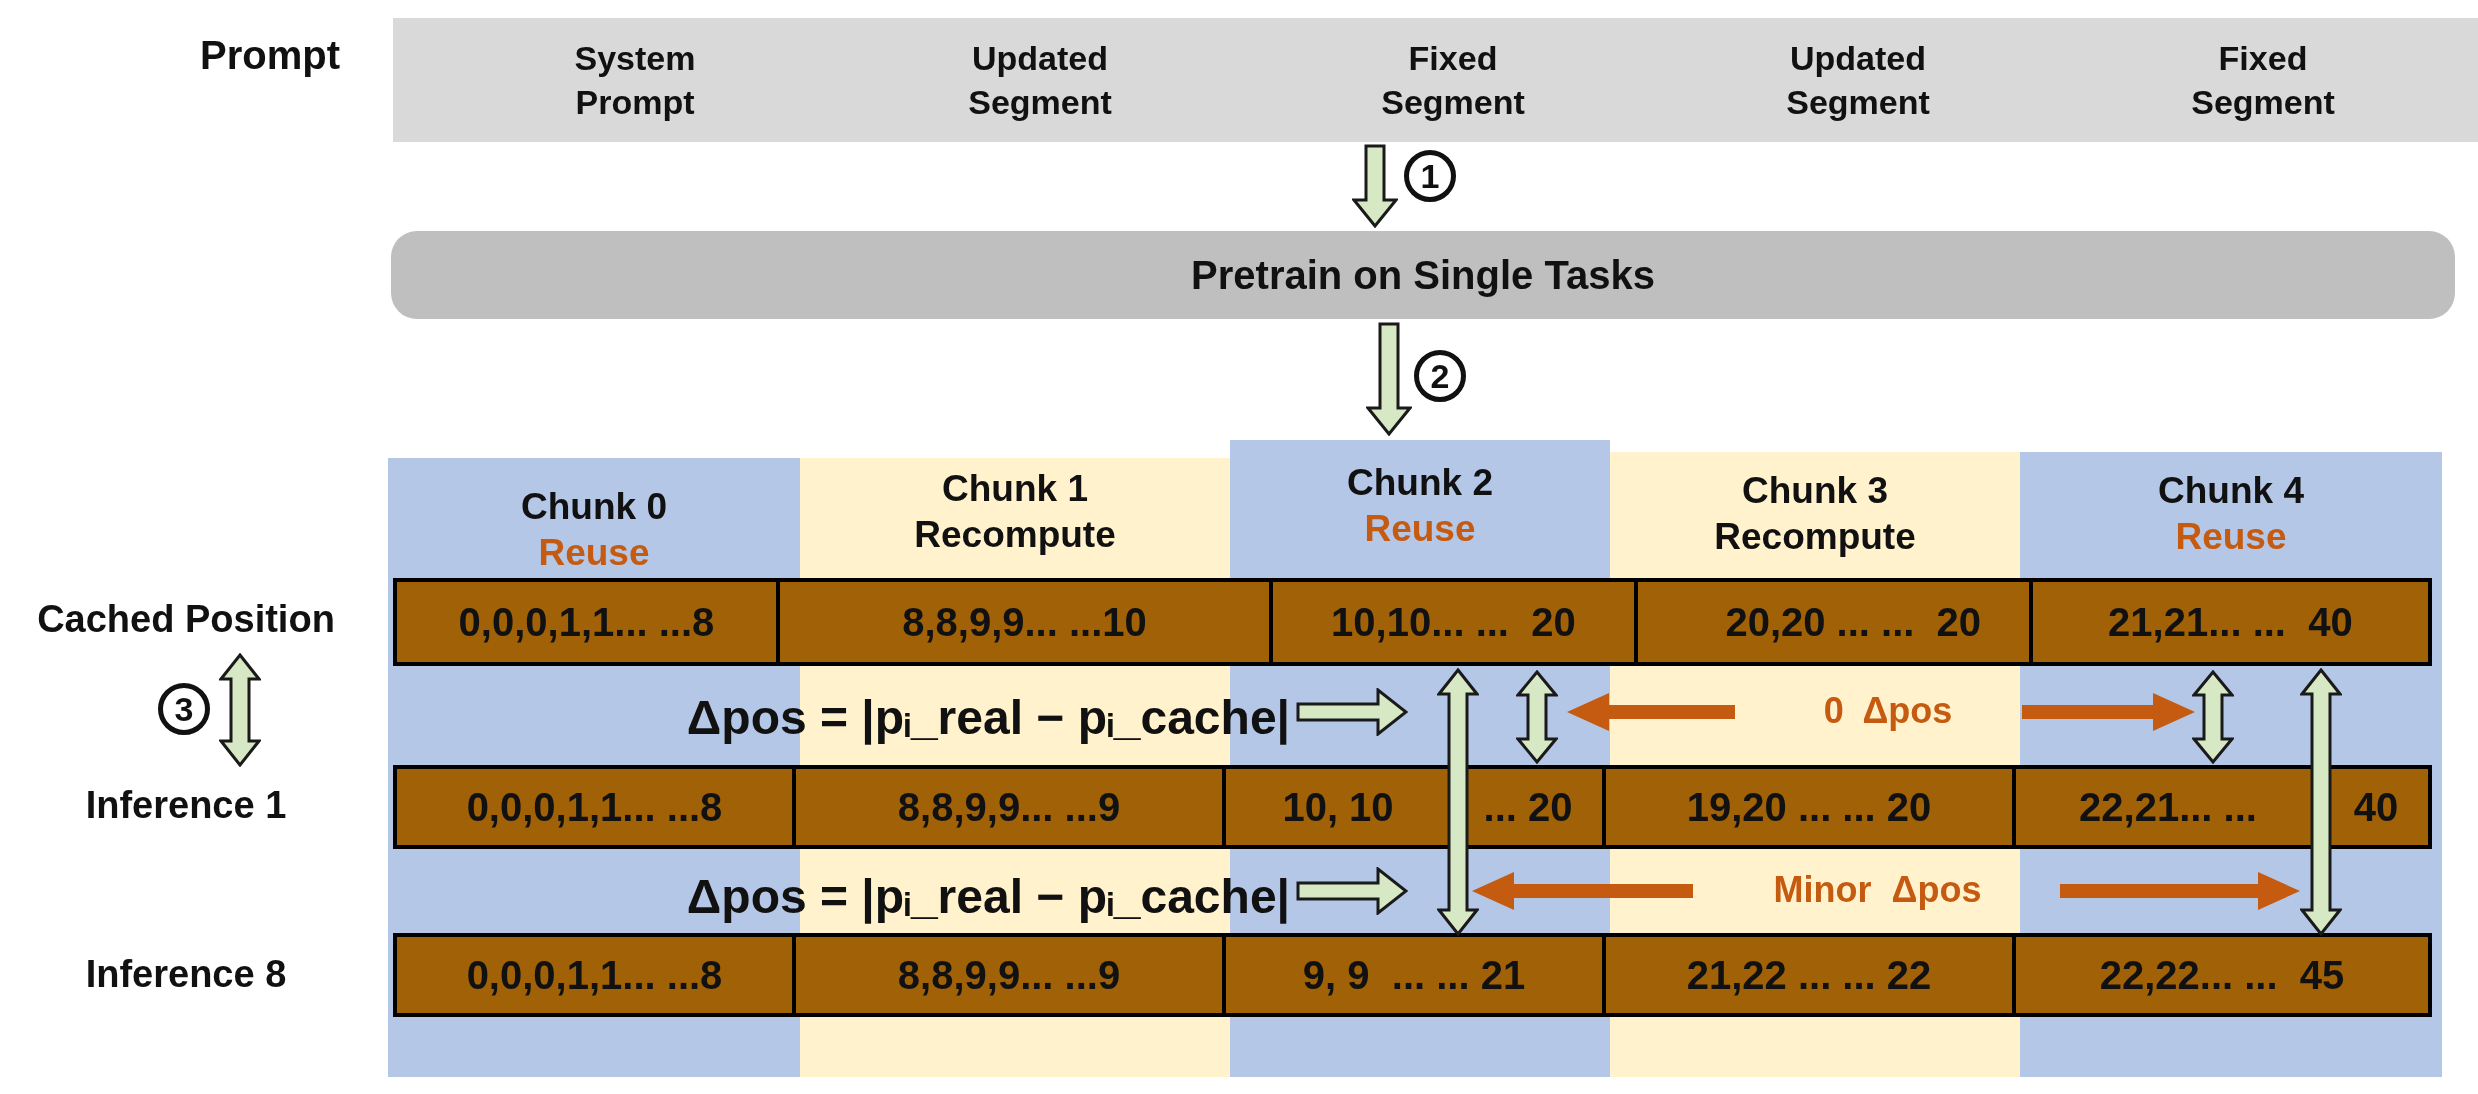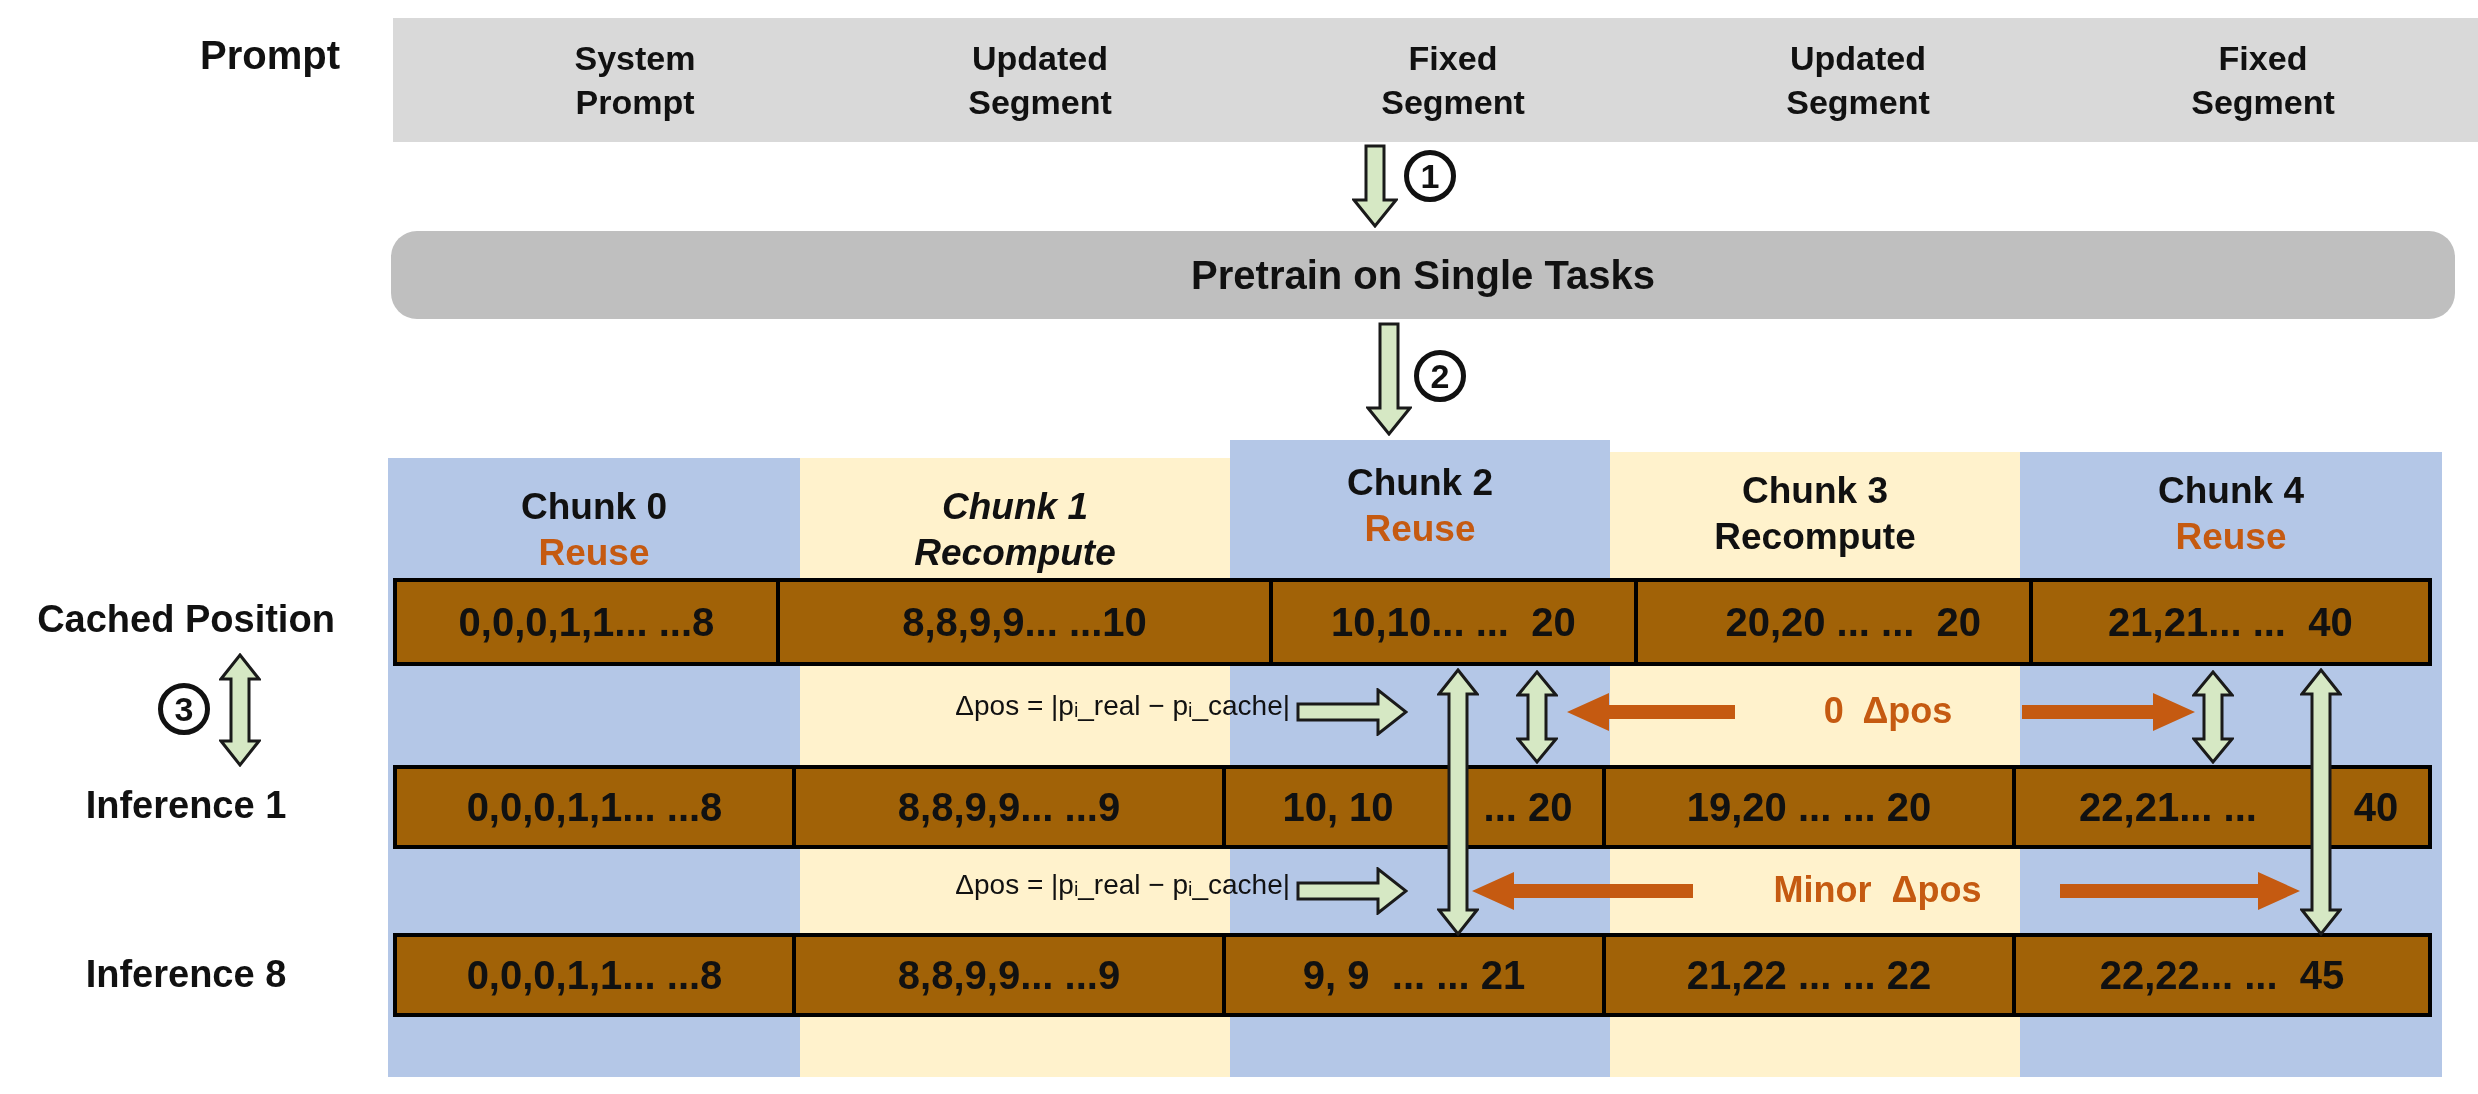--- a/index.html
+++ b/index.html
@@ -39,21 +39,21 @@
     display:flex;align-items:center;justify-content:center;
     font-weight:bold;font-size:40px;white-space:pre;color:#111;
   }
   .tcell:last-child{border-right:none;}
   .row-label{
     position:absolute;left:0;width:372px;text-align:center;
     font-weight:bold;font-size:38px;color:#111;
   }
   .formula{
     position:absolute;left:600px;width:690px;text-align:right;
-    font-weight:normal;font-size:28px;white-space:pre;color:#111;z-index:4;
+    font-weight:bold;font-size:48px;white-space:pre;color:#111;z-index:4;
   }
   .orange-label{
     position:absolute;text-align:center;font-weight:bold;font-size:36px;
     color:#c55a11;white-space:pre;z-index:4;
   }
   .icon{position:absolute;z-index:5;}
   svg{display:block;}
 </style>
 </head>
 <body>
@@ -91,21 +91,21 @@
   </div>
   <div class="abs badge" style="left:1414px;top:350px;">2</div>
 
   <div class="strip blue" style="left:388px;top:458px;width:412px;height:619px;">
     <div class="chunk-head" style="padding-top:26px;">
       <div>Chunk 0</div>
       <div style="color:#c55a11">Reuse</div>
     </div>
   </div>
   <div class="strip yellow" style="left:800px;top:458px;width:430px;height:619px;">
-    <div class="chunk-head" style="padding-top:26px;font-style:italic;">
+    <div class="chunk-head" style="padding-top:8px;">
       <div>Chunk 1</div>
       <div style="color:#111111">Recompute</div>
     </div>
   </div>
   <div class="strip blue" style="left:1230px;top:440px;width:380px;height:637px;">
     <div class="chunk-head" style="padding-top:20px;">
       <div>Chunk 2</div>
       <div style="color:#c55a11">Reuse</div>
     </div>
   </div>

